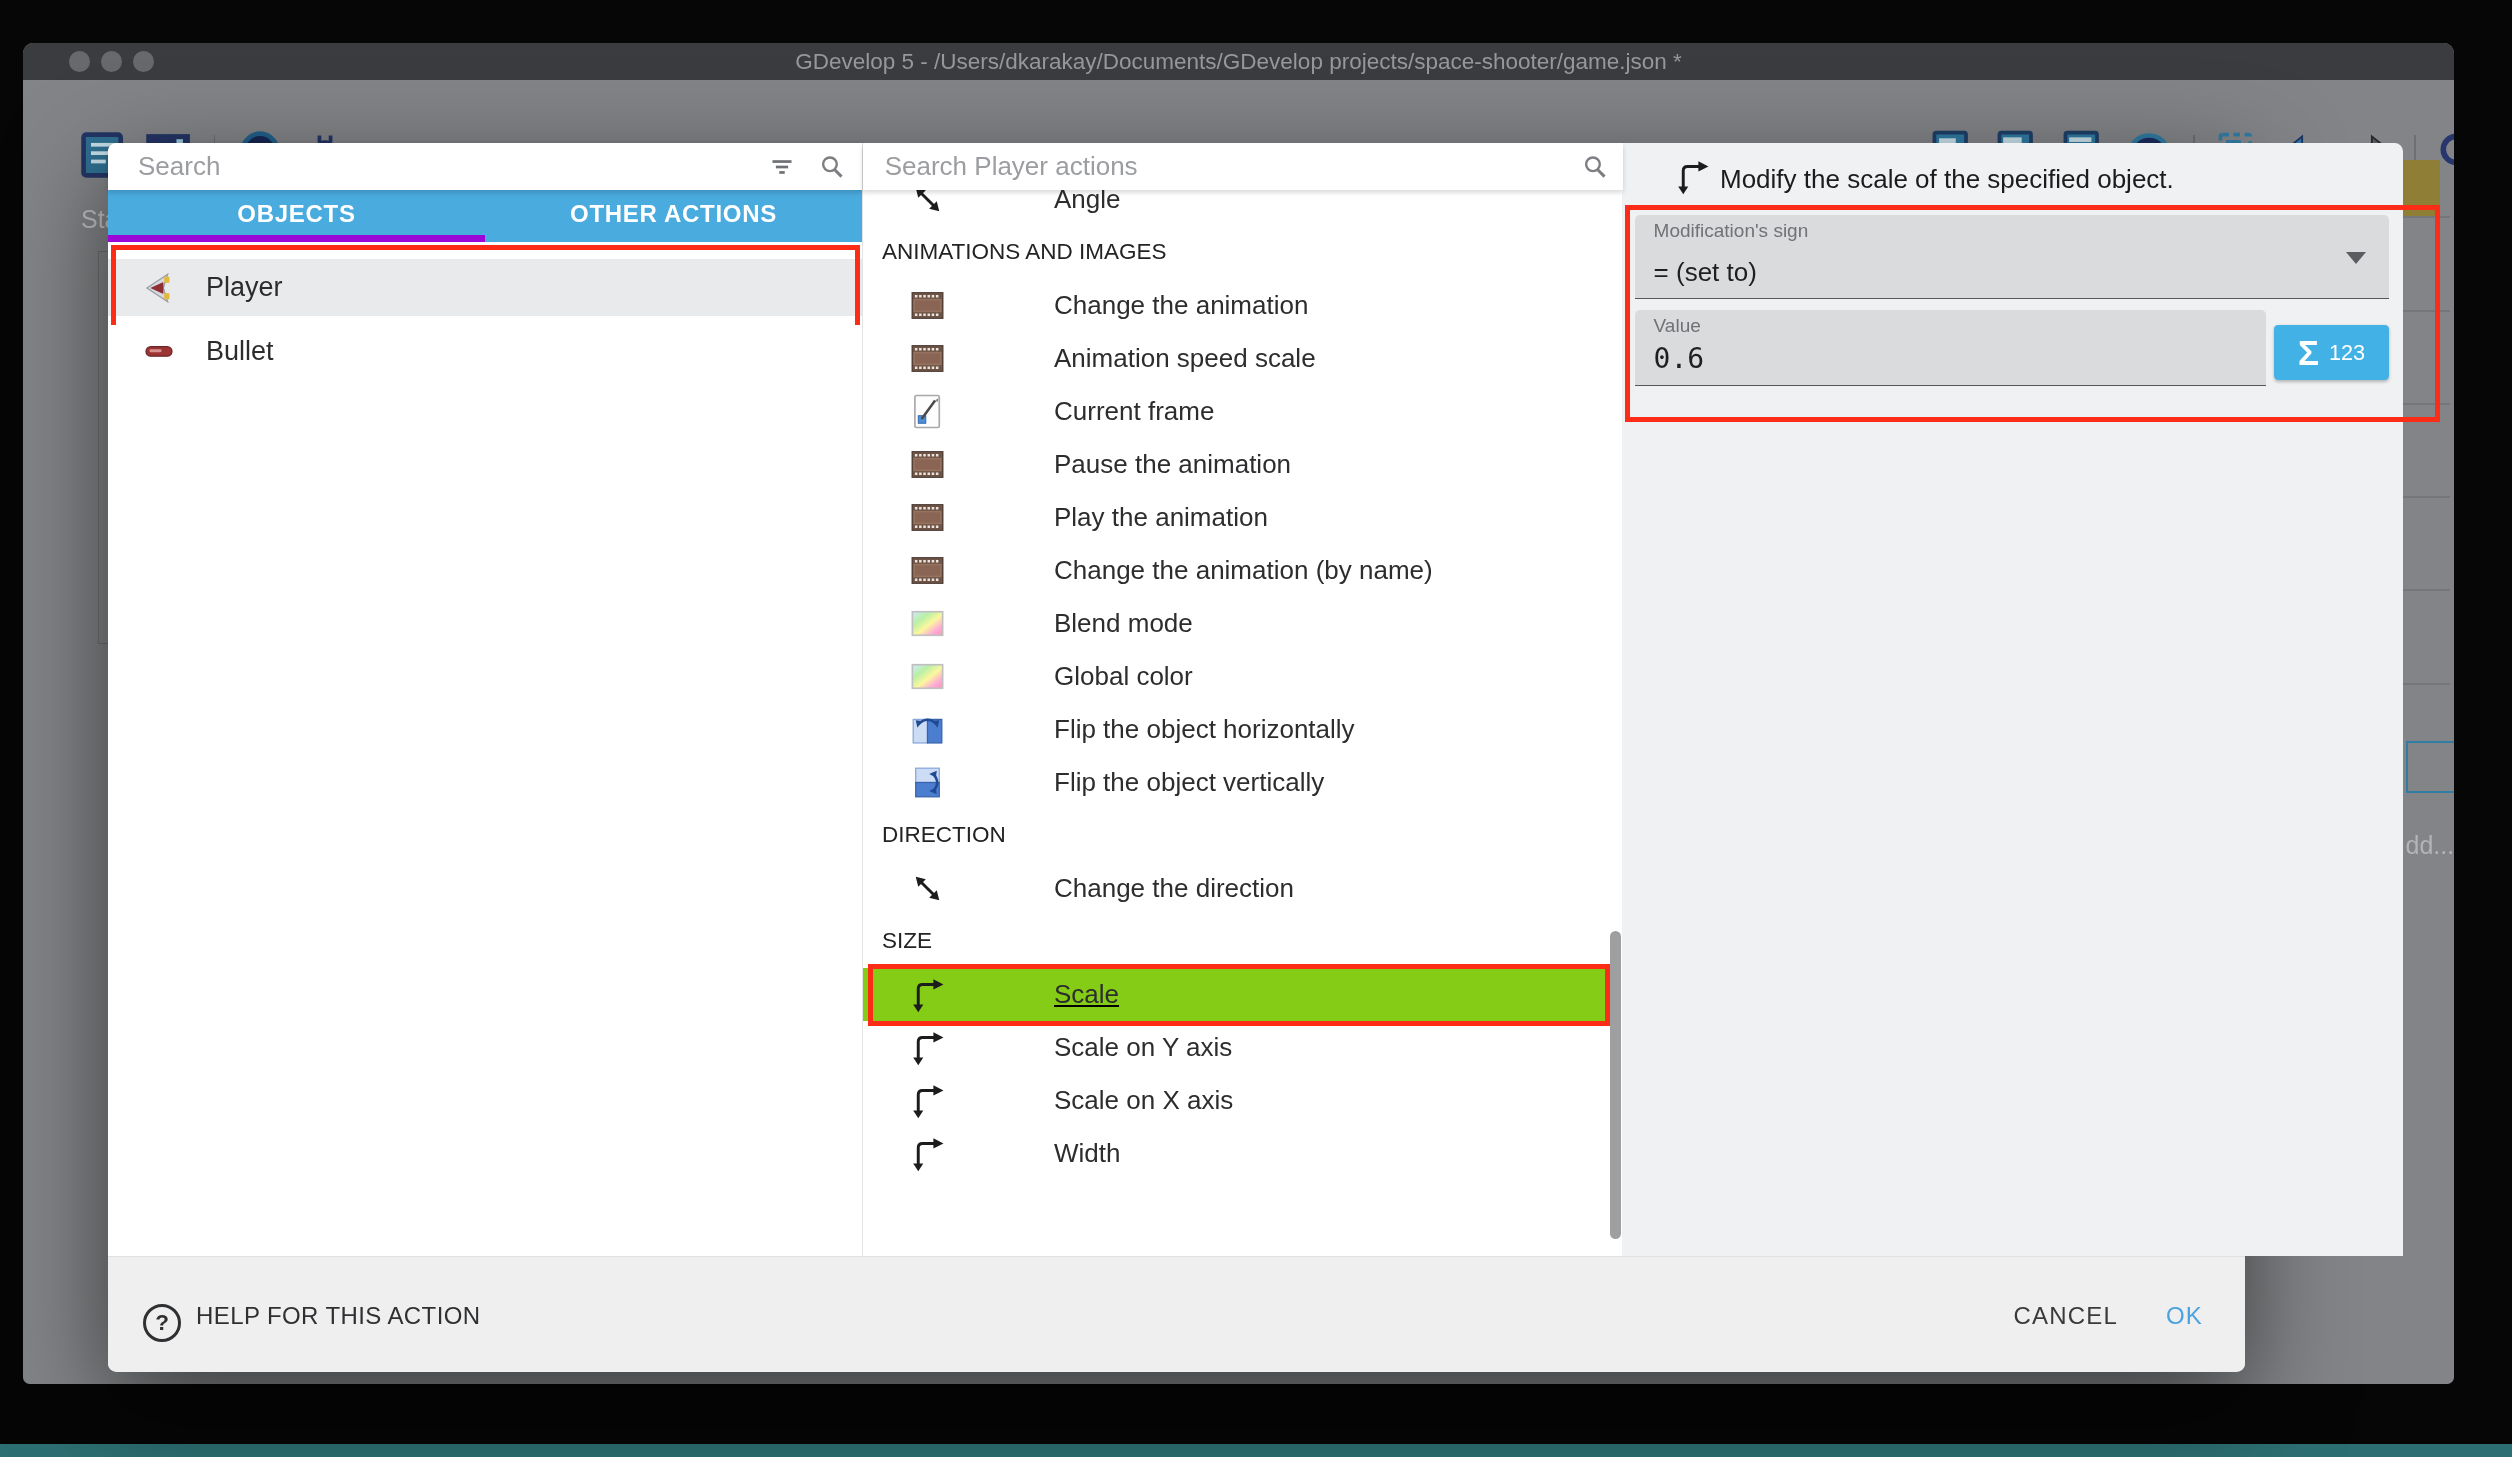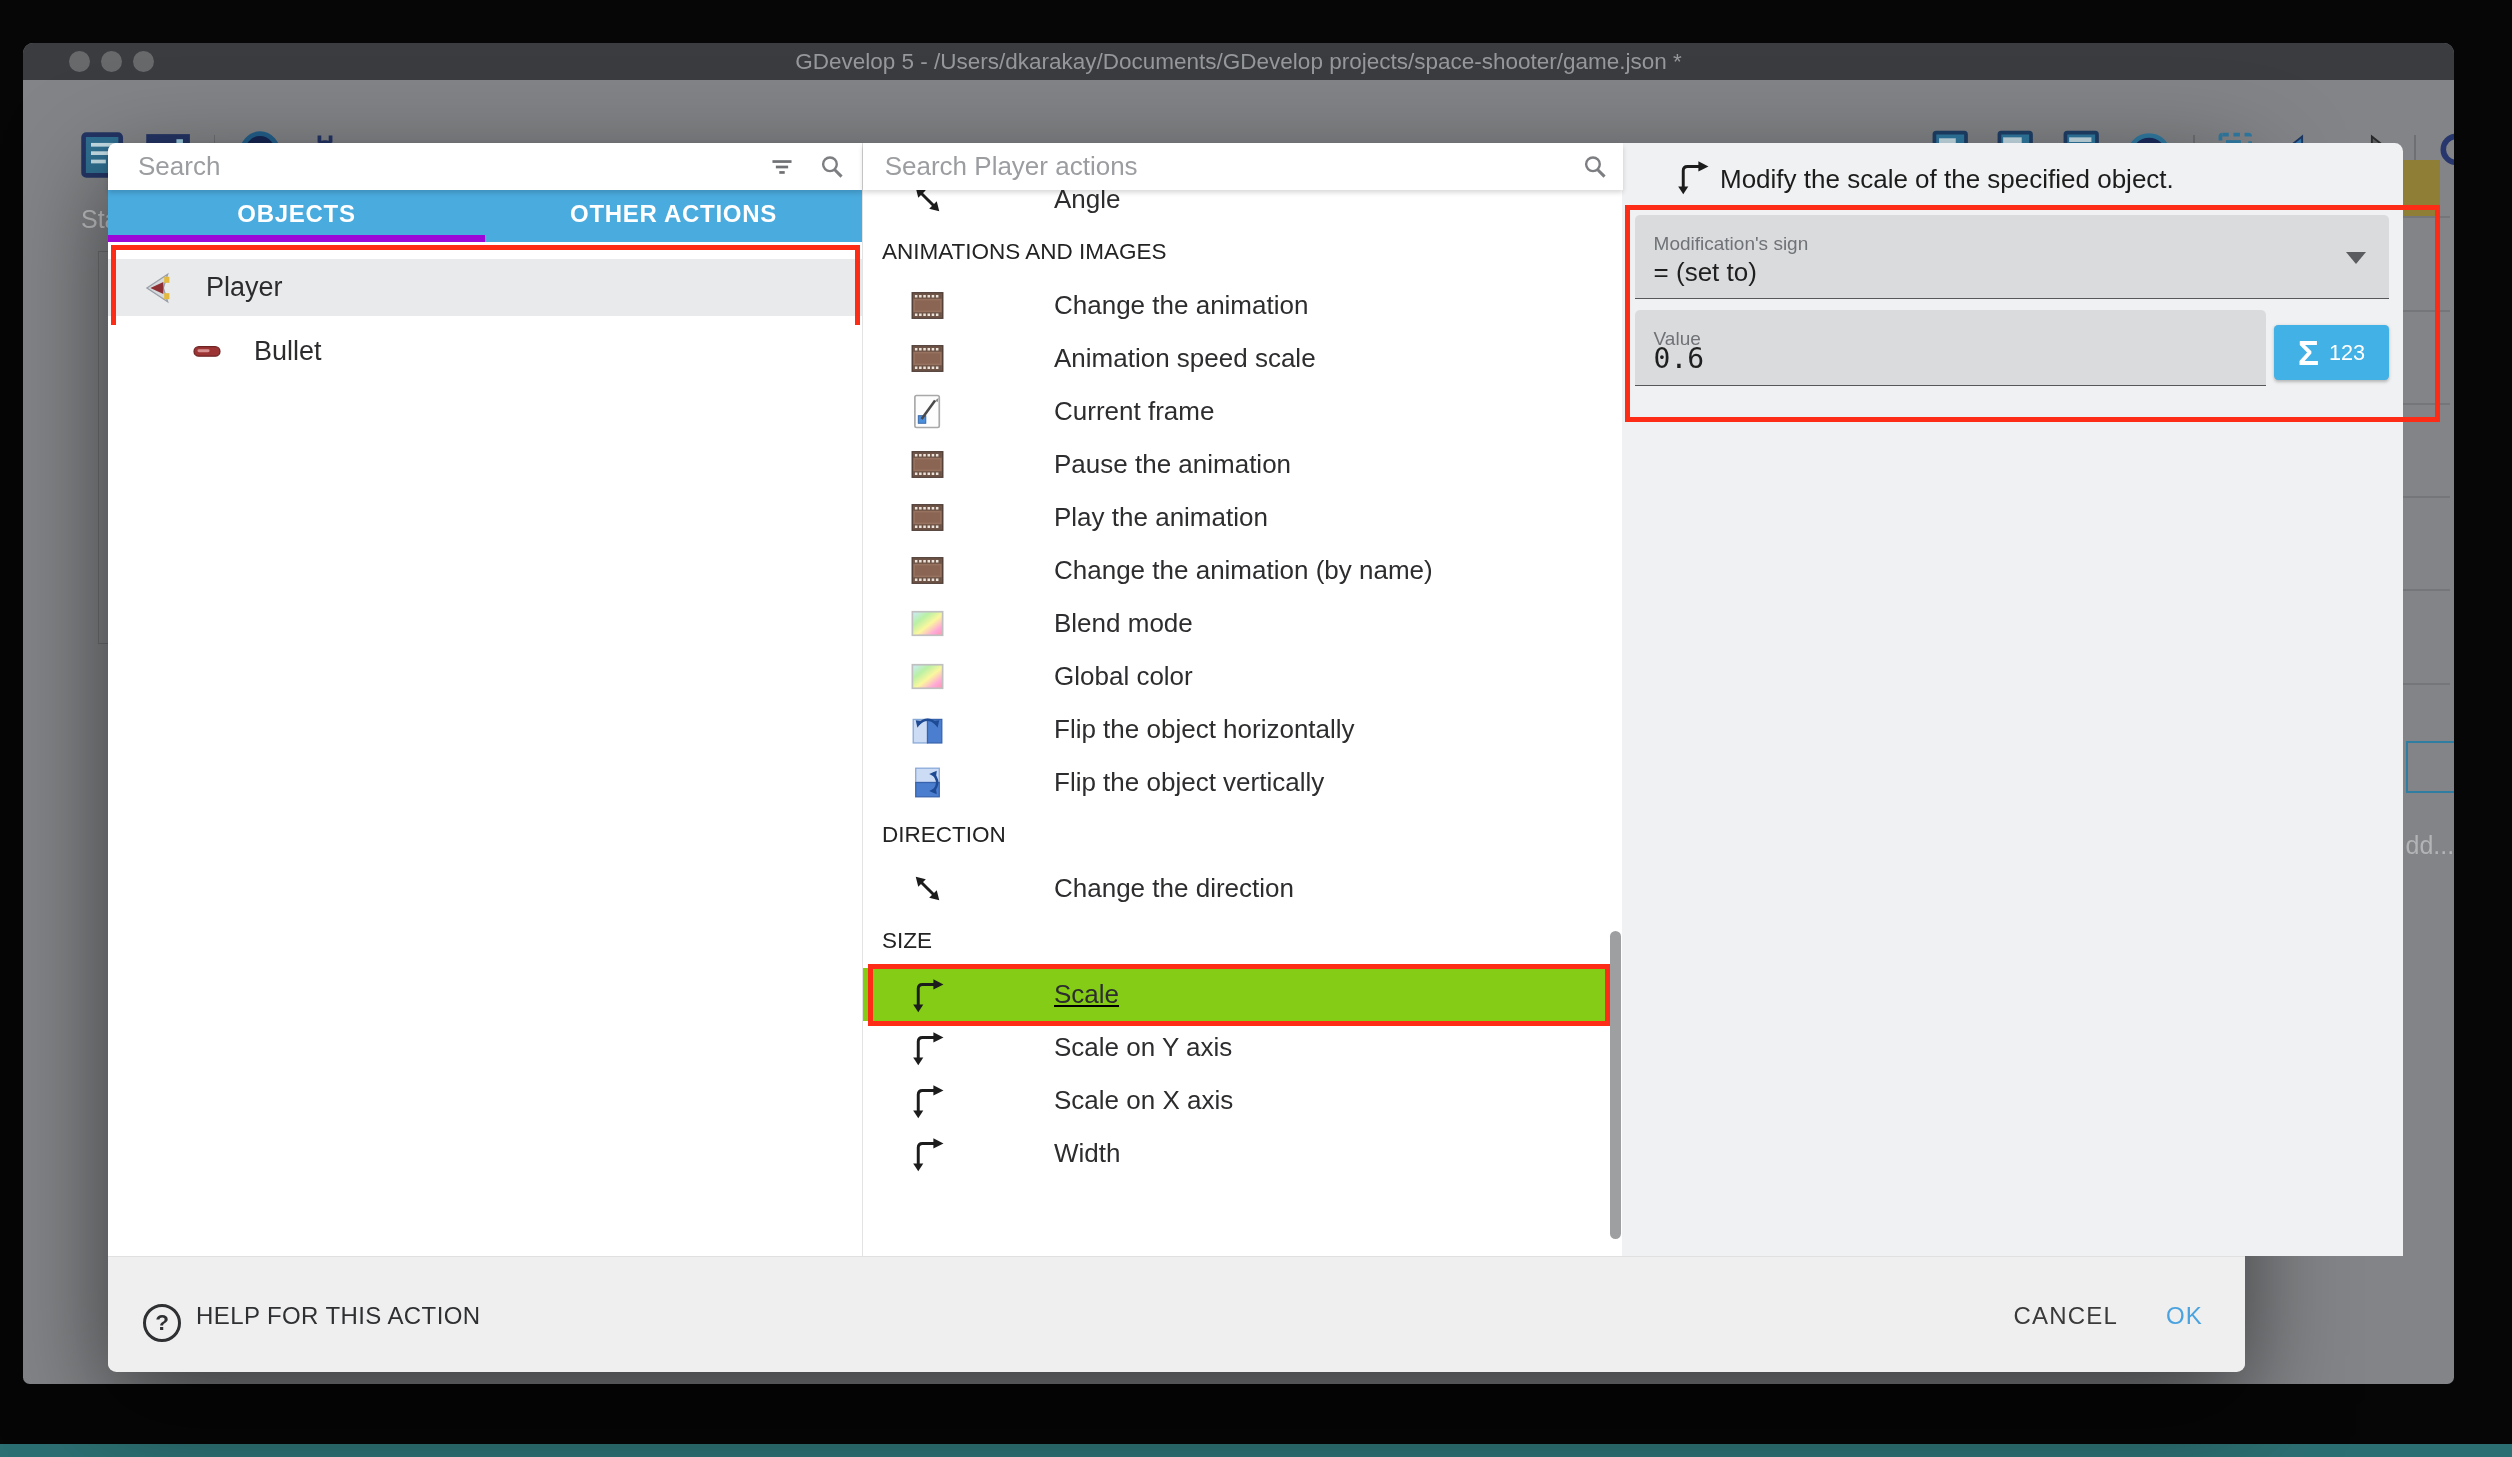--- a/index.html
+++ b/index.html
@@ -38,21 +38,21 @@
   .searchbar{position:absolute;left:0;top:0;width:100%;height:47px;background:#fff;
      box-shadow:0 2.5px 5px rgba(0,0,0,.16);border-radius:8.3px 0 0 0;z-index:3;}
   .searchbar .ph{position:absolute;left:30px;top:0;line-height:47px;font-size:26px;color:#9b9da0;}
   .sic{position:absolute;top:9.2px;width:30px;height:30px;}
   .sic svg{width:100%;height:100%;}
   #tabs{position:absolute;left:0;top:47px;width:100%;height:52px;background:#4aabdf;display:flex;z-index:2;}
   .tab{flex:1;text-align:center;line-height:47px;color:#fff;font-size:24px;font-weight:600;letter-spacing:0.7px;position:relative;}
   .tab.active::after{content:'';position:absolute;left:0;right:0;bottom:0;height:6.7px;background:#9b07d6;}
   #olist{position:absolute;left:0;top:98px;width:100%;padding-top:18.3px;}
   .orow{position:relative;height:57px;display:flex;align-items:center;background:#fff;}
-  .orow + .orow{height:53px;margin-top:8.3px;padding-left:48px;}
+  .orow + .orow{height:53px;margin-top:8.3px;}
   .orow.selected{background:#e9eaeb;}
   .orow.annotated::after{content:'';position:absolute;left:2.5px;right:2.5px;top:-14px;bottom:-15px;border:5.8px solid #fd2c17;pointer-events:none;}
   .oic{width:38px;height:38px;margin-left:32px;flex:none;}
   .oic svg{width:100%;height:100%;}
   .olab{margin-left:28px;font-size:27px;color:#2c2c2e;}
   
   #p-mid{left:754px;width:760px;height:1113px;border-left:0.8px solid #e3e3e4;}
   #p-mid .searchbar{border-radius:0;}
   #mlist{position:absolute;left:0;top:47px;width:100%;height:1066px;overflow:hidden;}
   #mlist-inner{margin-top:-17.5px;}
@@ -66,21 +66,21 @@
   #mscroll{position:absolute;left:747px;top:788px;width:10.8px;height:308px;background:#9e9fa1;border-radius:5.8px;z-index:4;}
   
   #p-right{left:1514px;width:781px;height:1113px;background:#f0f1f2;border-radius:0 8.3px 0 0;}
   #rp-head-icon{position:absolute;left:52px;top:15px;width:37px;height:37px;}
   #rp-head-icon svg{width:100%;height:100%;}
   #rp-head{position:absolute;left:98px;top:0;height:72px;line-height:72px;font-size:26px;color:#1c1c1c;}
   #rp-annot{position:absolute;left:2.5px;top:62px;width:805px;height:207px;border:5.8px solid #fd2c17;pointer-events:none;z-index:5;}
   .field{position:absolute;background:#dadbdd;border-bottom:1.7px solid #55575a;border-radius:5px 5px 0 0;}
   #f-sign{left:13.3px;top:72px;width:754px;height:83px;}
   #f-value{left:13.3px;top:167px;width:631px;height:75px;}
-  .flab{position:absolute;left:18.3px;top:18px;font-size:19px;color:#6f7276;}
+  .flab{position:absolute;left:18.3px;top:5px;font-size:19px;color:#6f7276;}
   .fval{position:absolute;left:18.3px;bottom:10px;font-size:26px;color:#1f1f1f;}
   #f-value .fval{font-family:"DejaVu Sans Mono",monospace;font-size:28px;}
   #dd-arrow{position:absolute;right:23px;top:37px;width:0;height:0;border-left:10.8px solid transparent;border-right:10.8px solid transparent;border-top:12.5px solid #5a5c5f;}
   #sigma-btn{position:absolute;left:652px;top:182px;width:115px;height:55px;background:#42b1e5;border-radius:4.2px;
      display:flex;align-items:center;justify-content:center;gap:10px;box-shadow:0 1.7px 3.3px rgba(0,0,0,.25);}
   #sigma-btn .sg{color:#fff;font-size:35px;font-weight:bold;}
   #sigma-btn .nm{color:#fff;font-size:21.7px;}
   
   #footer{position:absolute;left:0;top:1113px;width:100%;height:115px;background:#efeff0;border-top:0.8px solid #e0e0e0;border-radius:0 0 8.3px 8.3px;}
   #help-icon{position:absolute;left:35px;top:47px;width:32px;height:32px;border:3.3px solid #2e3032;border-radius:50%;

